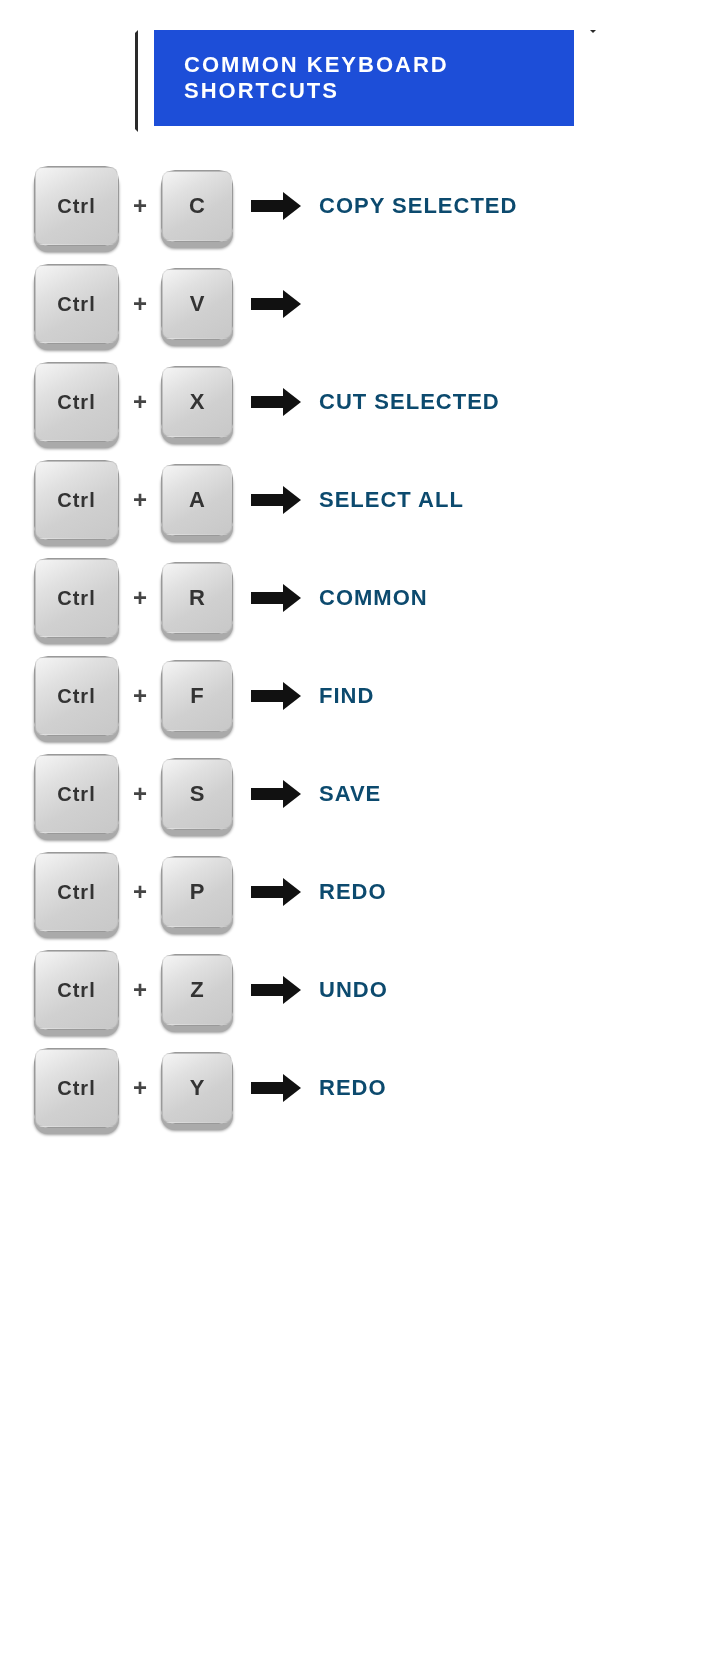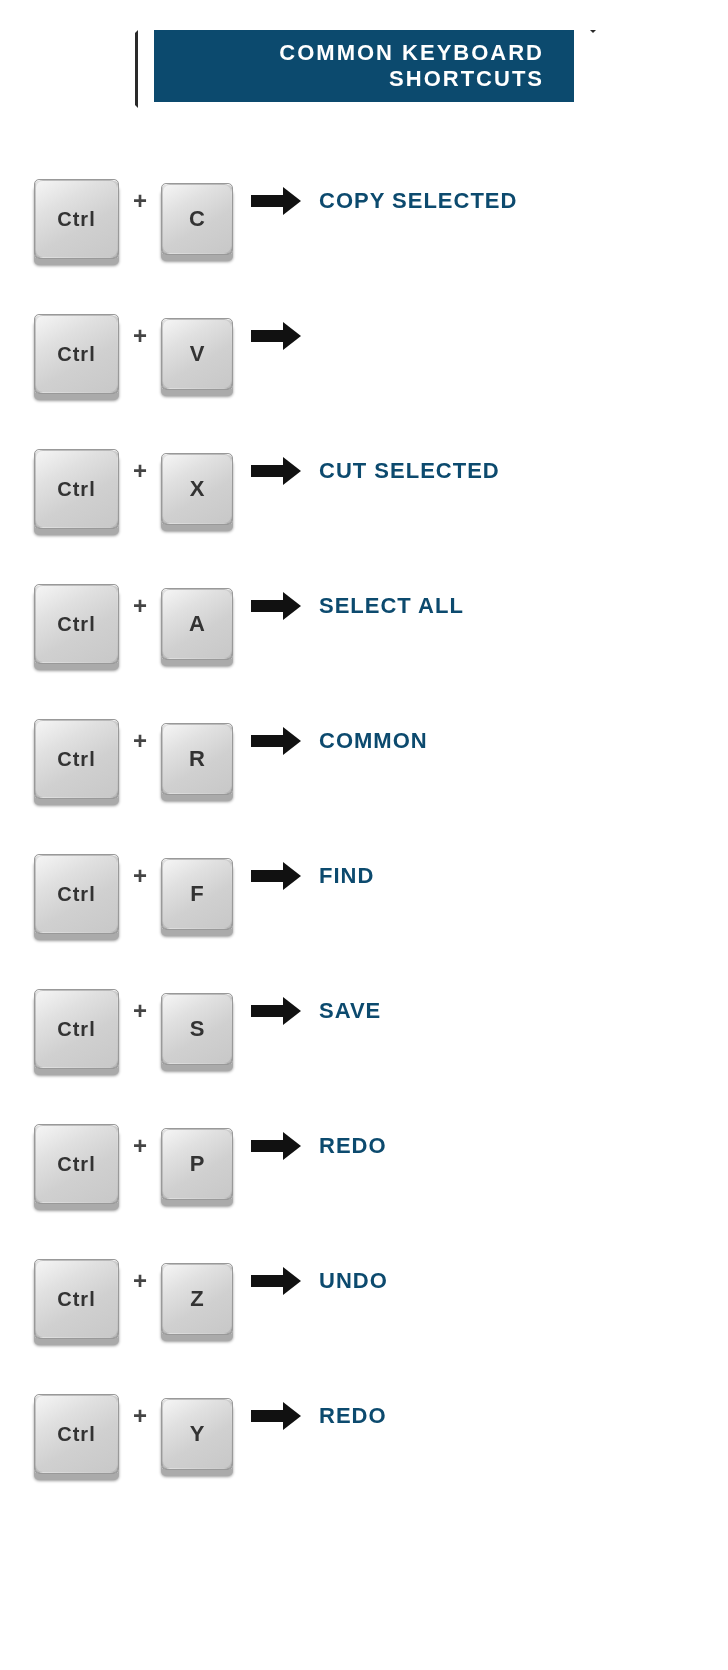--- a/index.html
+++ b/index.html
@@ -10,27 +10,27 @@
       width: 728px;
       min-height: 1670px;
       display: flex;
       flex-direction: column;
       align-items: center;
       padding: 30px 20px 40px;
     }
 
     .title-banner {
       position: relative;
-      background: #0c4a6e;
+      background: #1d4ed8;
       color: #ffffff;
       font-size: 22px;
       font-weight: 900;
       letter-spacing: 2px;
-      padding: 10px 30px;
-      text-align: right;
+      padding: 22px 30px;
+      text-align: left;
       width: 420px;
       margin-bottom: 40px;
     }
 
     .title-banner::before,
     .title-banner::after {
       content: '';
       position: absolute;
       top: 0;
       width: 0;
@@ -61,32 +61,31 @@
     .shortcut-row {
       display: flex;
       align-items: center;
       gap: 10px;
     }
 
     .key {
       display: flex;
       align-items: center;
       justify-content: center;
-      border-radius: 5px;
+      border-radius: 14px;
       font-weight: bold;
       color: #333;
       position: relative;
       box-shadow:
         0 6px 0 #aaa,
         0 7px 3px rgba(0,0,0,0.4),
         inset 0 1px 0 rgba(255,255,255,0.9),
         inset 0 0 0 1px rgba(0,0,0,0.15);
       background: linear-gradient(160deg, #e8e8e8 0%, #d0d0d0 40%, #c0c0c0 60%, #b8b8b8 100%);
       border: 1px solid #999;
-      margin-top: 37px;
     }
 
     .key-ctrl {
       width: 85px;
       height: 80px;
       font-size: 20px;
       letter-spacing: 1px;
     }
 
     .key-letter {

